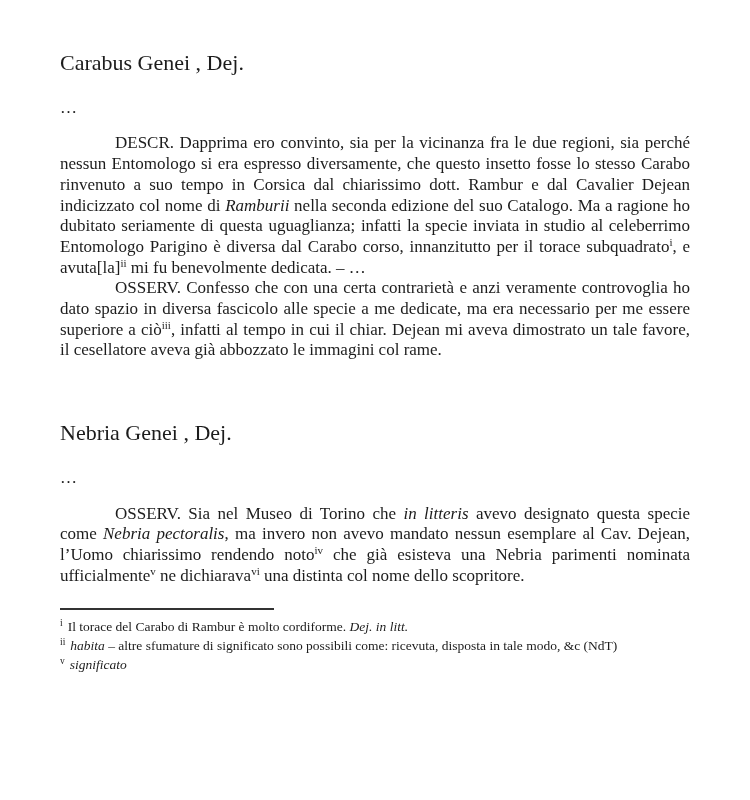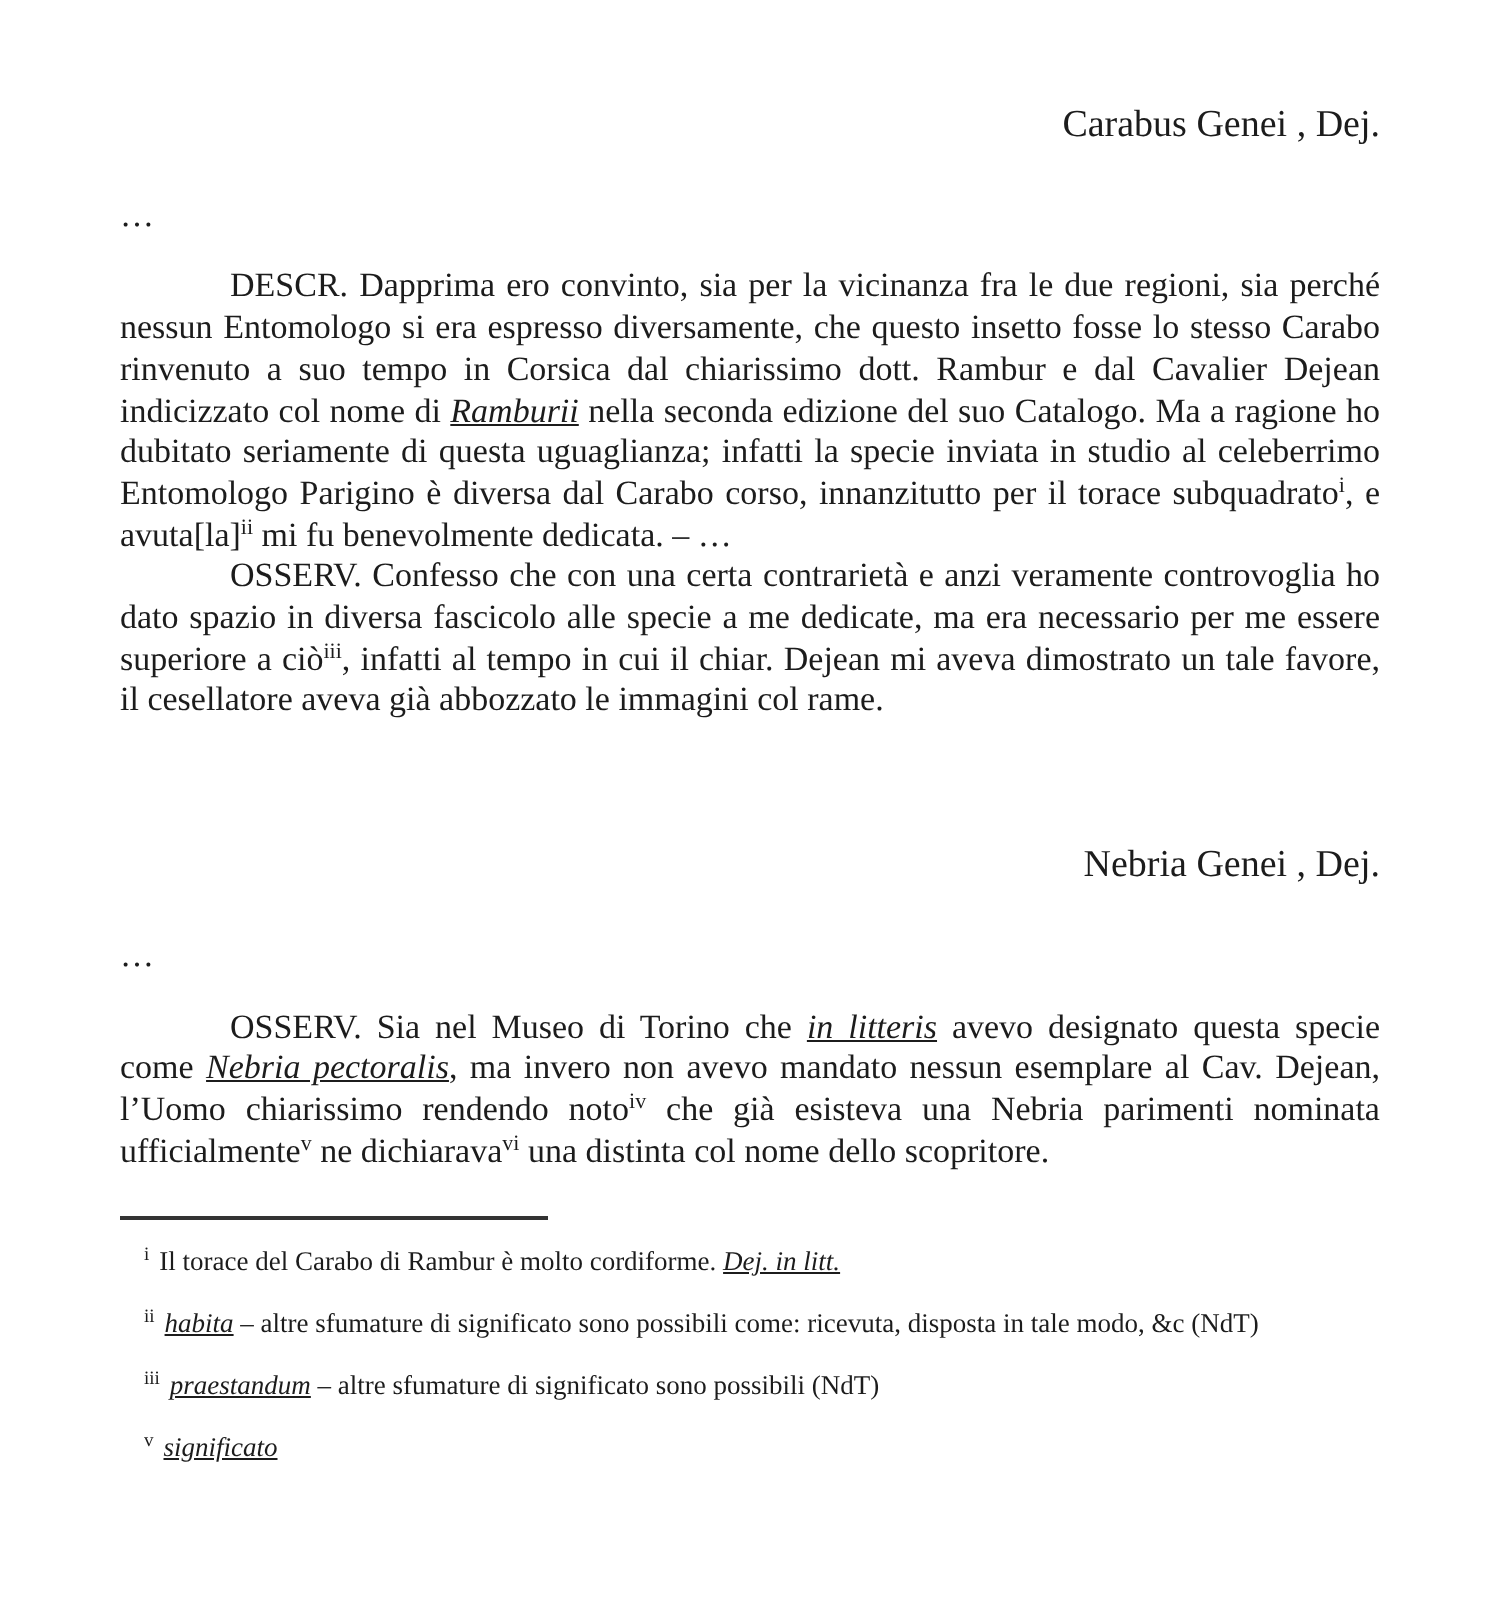--- a/index.html
+++ b/index.html
@@ -20,22 +20,21 @@
   .page {
     box-sizing: border-box;
     width: 750px;
     height: 800px;
     padding: 53px 60px 0 60px;
     background: #ffffff;
   }
   .species-heading {
     margin: 0;
     font-weight: normal;
-    font-size: 19px;
-    text-align: right;
+    font-size: 22px;
   }
   .ellipsis {
     margin: 24px 0 0 0;
     letter-spacing: 2px;
   }
   .body-para {
     margin: 15px 0 0 0;
     text-align: justify;
     text-indent: 55px;
   }
@@ -58,30 +57,29 @@
     border-top: 2px solid #333333;
     margin: 22px 0 0 0;
     height: 0;
   }
   .footnotes {
     margin-top: 8px;
     font-size: 13.5px;
     line-height: 18.9px;
   }
   .footnote {
-    margin: 12px;
+    margin: 0;
   }
   .footnote sup {
     font-size: 9.5px;
     top: -5px;
     margin-right: 5px;
   }
   i, .italic {
     font-style: italic;
-    text-decoration: underline;
   }
 </style>
 </head>
 <body>
 
 <div class="page">
 
   <div class="section">
     <p class="species-heading">Carabus Genei , Dej.</p>
     <p class="ellipsis">…</p>
@@ -98,20 +96,17 @@
   <hr class="footnote-sep">
 
   <div class="footnotes">
     <p class="footnote">
       <sup>i</sup><span class="fn-body"><span>Il torace del Carabo di Rambur è molto cordiforme. </span><i>Dej. in litt.</i></span>
     </p>
     <p class="footnote">
       <sup>ii</sup><span class="fn-body"><i>habita</i><span> – altre sfumature di significato sono possibili come: ricevuta, disposta in tale modo, &amp;c (NdT)</span></span>
     </p>
     <p class="footnote">
-      <sup>iii</sup><span class="fn-body"><i>praestandum</i><span> – altre sfumature di significato sono possibili (NdT)</span></span>
-    </p>
-    <p class="footnote">
       <sup>v</sup><span class="fn-body"><i>significato</i></span>
     </p>
   </div>
 
 </div>
 
 </body></html>

